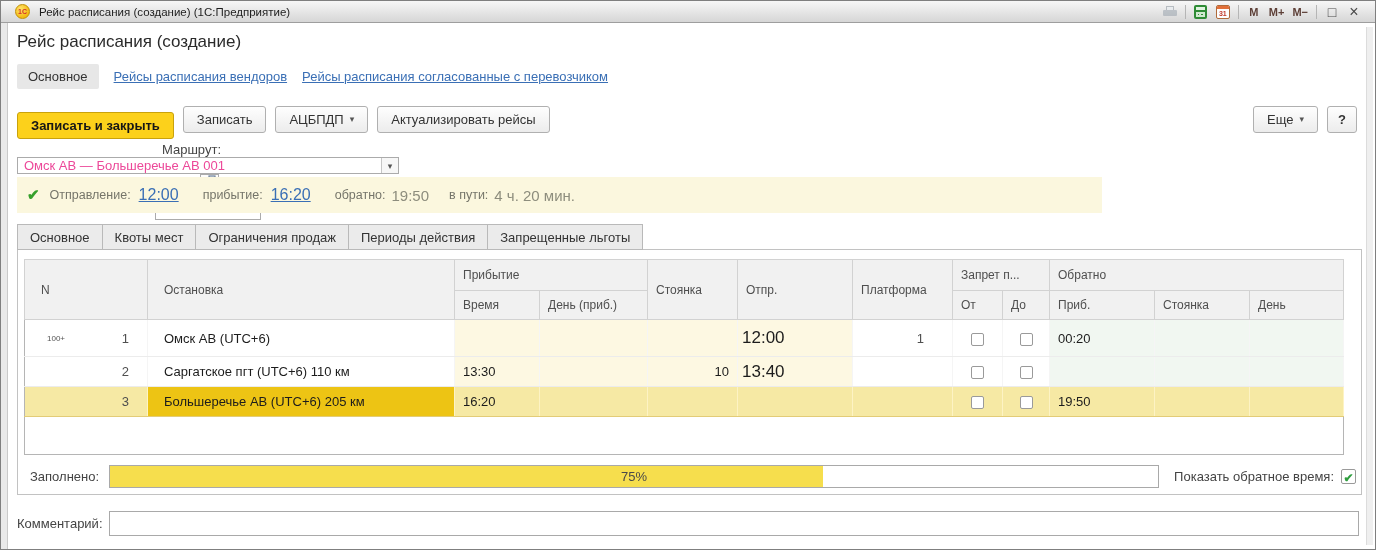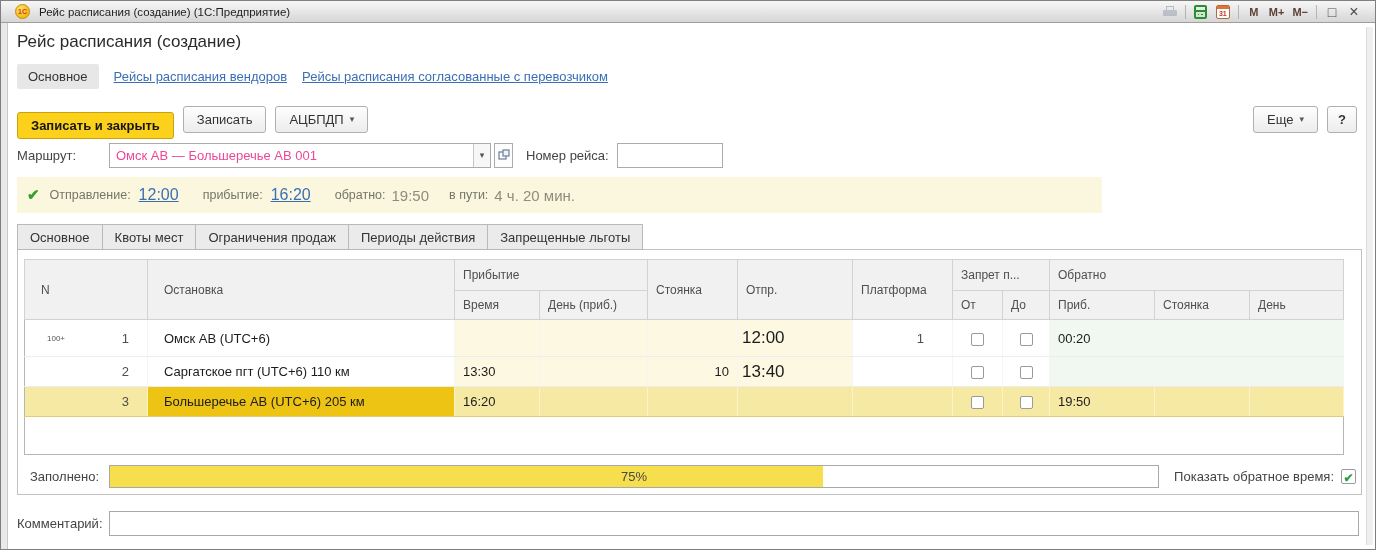--- a/index.html
+++ b/index.html
@@ -41,21 +41,21 @@
   
   .toolbar { position:absolute; left:16px; top:104px; right:18px; height:28px; display:flex; align-items:center; gap:9px; }
   .btn { height:27px; display:inline-flex; align-items:center; gap:6px; padding:0 13px; font-size:13px; color:#333;
     background:linear-gradient(#fefefe,#ececec); border:1px solid #b0b0b0; border-radius:3px; cursor:pointer; }
   .btn-primary { background:#fcd11b; border-color:#c9a20c; font-weight:bold; color:#161616;margin-top:12px; }
   .btn .arr { font-size:9px; color:#555; }
   .tb-spacer { flex:1; }
   .btn-help { padding:0 10px; font-weight:bold; }
 
   
-  .routerow { position:absolute; left:16px; top:141px; height:26px; display:flex; align-items:center; }
+  .routerow { position:absolute; left:16px; top:141px; height:26px; display:flex; align-items:center;flex-direction:column; }
   .fld-label { font-size:13px; color:#444; }
   .lab-route { width:92px; }
   .combo { width:382px; height:25px; border:1px solid #ababab; background:#fff; display:flex; align-items:stretch; }
   .combo input { flex:1; border:none; outline:none; font-size:13px; padding:0 6px; color:#ec4899; font-family:inherit; background:transparent; }
   .combo .dd { width:17px; border-left:1px solid #c6c6c6; display:flex; align-items:center; justify-content:center; font-size:9px; color:#555; background:#f7f7f7; cursor:pointer; }
   .openbtn { width:19px; height:25px; margin-left:3px; border:1px solid #ababab; background:#fdfdfd; display:flex; align-items:center; justify-content:center; cursor:pointer; }
   .lab-flight { margin-left:13px; margin-right:8px; }
   .flight-input { width:106px; height:25px; border:1px solid #ababab; font-size:13px; padding:0 5px; font-family:inherit; outline:none; }
 
   
@@ -157,20 +157,21 @@
     <span class="nav-link">Рейсы расписания согласованные с перевозчиком</span>
   </div>
 
   <div class="toolbar">
     <button class="btn btn-primary">Записать и закрыть</button>
     <button class="btn">Записать</button>
     <button class="btn">
       <span>АЦБПДП</span>
       <span class="arr">▾</span>
     </button>
+    <button class="btn">Актуализировать рейсы</button>
     <div class="tb-spacer"></div>
     <button class="btn">
       <span>Еще</span>
       <span class="arr">▾</span>
     </button>
     <button class="btn btn-help">?</button>
   </div>
 
   <div class="routerow">
     <span class="fld-label lab-route">Маршрут:</span>

